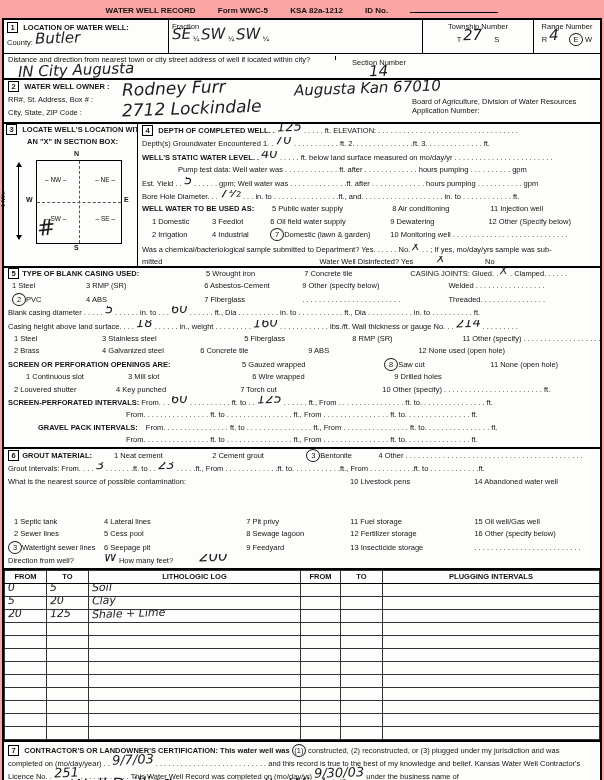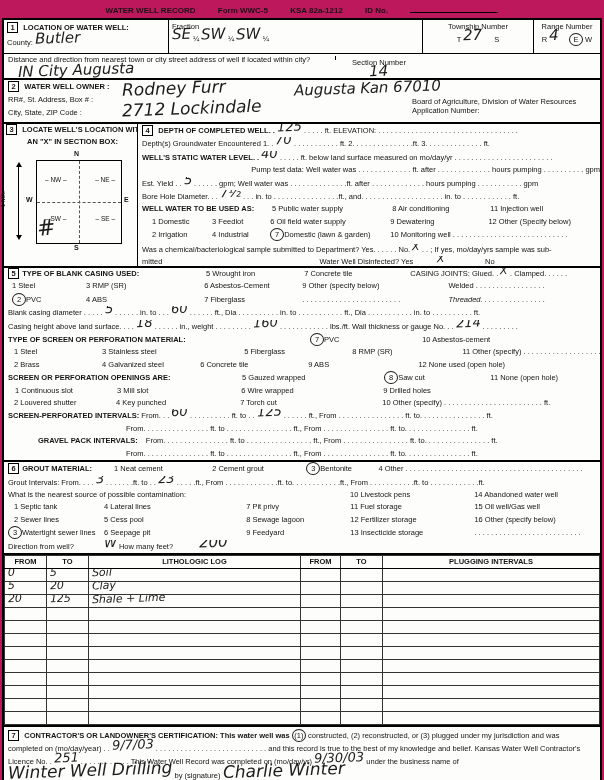--- a/index.html
+++ b/index.html
@@ -1,16 +1,16 @@
 <!DOCTYPE html>
 <html><head>
 <meta charset="utf-8">
 <style>
   html,body{margin:0;padding:0;background:#e8e8e6;}
-  .page{width:604px;height:780px;background:#be185d;position:relative;overflow:hidden;
+  .page{width:604px;height:780px;background:#fca5a5;position:relative;overflow:hidden;
         font-family:"Liberation Sans",sans-serif;font-size:7.5px;color:#141414;margin:0 auto;}
   .form{position:absolute;left:2px;right:2px;top:18px;border:2px solid #000;background:#fdfdfb;}
   .hdr{position:absolute;top:4px;left:0;width:100%;text-align:center;font-weight:bold;font-size:8px;}
   .hdr span{margin:0 10px;}
   .idline{display:inline-block;width:88px;border-bottom:1.2px solid #000;height:8px;}
   .b{font-weight:bold;}
   .sec{border-top:2px solid #000;position:relative;}
   .sec:first-child{border-top:none;}
   .secnum{display:inline-block;border:1.2px solid #000;padding:0 2.5px;font-weight:bold;margin-right:3px;font-size:7.5px;line-height:9px;}
   .ln{line-height:12.4px;padding-left:4px;white-space:nowrap;overflow:hidden;}
@@ -159,21 +159,21 @@
         <div class="ln">
           <span>Depth(s) Groundwater Encountered    1. .</span>
           <span class="hw">70</span>
           <span>. . . . . . . . . . . ft. 2. . . . . . . . . . . . . . .ft. 3. . . . . . . . . . . . . . ft.</span>
         </div>
         <div class="ln">
           <span class="b">WELL'S STATIC WATER LEVEL. .</span>
           <span class="hw">40</span>
           <span>. . . . . ft. below land surface measured on mo/day/yr  . . . . . . . . . . . . . . . . . . . . . . . .</span>
         </div>
-        <div class="ln" style="padding-left:40px;text-align:right;">Pump test data:   Well water was  . . . . . . . . . . . . . ft. after . . . . . . . . . . . . .  hours pumping . . . . . . . . . . gpm</div>
+        <div class="ln" style="padding-left:40px;">Pump test data:   Well water was  . . . . . . . . . . . . . ft. after . . . . . . . . . . . . .  hours pumping . . . . . . . . . . gpm</div>
         <div class="ln">
           <span>Est. Yield . .</span>
           <span class="hw">5</span>
           <span>. . . . . . gpm;  Well water was . . . . . . . . . . . . . .ft. after . . . . . . . . . . . . .  hours pumping . . . . . . . . . . . gpm</span>
         </div>
         <div class="ln">
           <span>Bore Hole Diameter. . .</span>
           <span class="hw">7½</span>
           <span>. . . in.  to . . . . . . . . . . . . . . . .ft., and. . . . . . . . . . . . . . . . . . . . in.  to . . . . . . . . . . . . ft.</span>
         </div>
@@ -224,64 +224,59 @@
         <span style="display:inline-block;width:116px;">3 RMP (SR)</span>
         <span style="display:inline-block;width:96px;">6 Asbestos-Cement</span>
         <span style="display:inline-block;width:104px;">9 Other (specify below)</span>
         <span style="margin-left:40px;">Welded . . . . . . . . . . . . . . . . .</span>
       </div>
       <div class="ln" style="padding-left:8px;">
         <span style="display:inline-block;width:72px;"><span class="circ">2</span><span>PVC</span></span>
         <span style="display:inline-block;width:116px;">4 ABS</span>
         <span style="display:inline-block;width:96px;">7 Fiberglass</span>
         <span style="display:inline-block;width:104px;">. . . . . . . . . . . . . . . . . . . . . . . .</span>
-        <span style="margin-left:40px;font-style:italic;">Threaded. . . . . . . . . . . . . . . .</span>
+        <span style="margin-left:40px;">Threaded. . . . . . . . . . . . . . . .</span>
       </div>
       <div class="ln">
         <span>Blank casing diameter . . . . .</span>
         <span class="hw">5</span>
         <span>. . . . . . in. to . . .</span>
         <span class="hw">60</span>
         <span>. . . . . . ft., Dia . . . . . . . . . . in. to . . . . . . . . . . . ft., Dia . . . . . . . . . . . in. to . . . . . . . . . . ft.</span>
       </div>
       <div class="ln">
         <span>Casing height above land surface. . . .</span>
         <span class="hw">18</span>
         <span>. . . . . . in., weight . . . . . . . . .</span>
         <span class="hw">160</span>
         <span>. . . . . . . . . . . . lbs./ft. Wall thickness or gauge No. . .</span>
         <span class="hw">214</span>
         <span>. . . . . . . . .</span>
       </div>
-      <div class="ln">
-        <span class="b" style="display:inline-block;width:300px;">TYPE OF SCREEN OR PERFORATION MATERIAL:</span>
-        <span style="display:inline-block;width:110px;"><span class="circ">7</span><span>PVC</span></span>
-        <span>10 Asbestos-cement</span>
-      </div>
       <div class="ln" style="padding-left:10px;">
         <span style="display:inline-block;width:86px;">1 Steel</span>
         <span style="display:inline-block;width:96px;">3 Stainless steel</span>
         <span style="display:inline-block;width:106px;margin-left:44px;">5 Fiberglass</span>
         <span style="display:inline-block;width:108px;">8 RMP (SR)</span>
         <span>11 Other (specify) . . . . . . . . . . . . . . . . . . .</span>
       </div>
       <div class="ln" style="padding-left:10px;">
         <span style="display:inline-block;width:86px;">2 Brass</span>
         <span style="display:inline-block;width:96px;">4 Galvanized steel</span>
         <span style="display:inline-block;width:106px;">6 Concrete tile</span>
         <span style="display:inline-block;width:108px;">9 ABS</span>
         <span>12 None used (open hole)</span>
       </div>
       <div class="ln">
         <span class="b" style="display:inline-block;width:232px;">SCREEN OR PERFORATION OPENINGS ARE:</span>
         <span style="display:inline-block;width:140px;">5 Gauzed wrapped</span>
         <span style="display:inline-block;width:104px;"><span class="circ">8</span><span>Saw cut</span></span>
         <span>11 None (open hole)</span>
       </div>
-      <div class="ln" style="padding-left:11px;">
+      <div class="ln" style="padding-left:22px;">
         <span style="display:inline-block;width:100px;">1 Continuous slot</span>
         <span style="display:inline-block;width:122px;">3 Mill slot</span>
         <span style="display:inline-block;width:140px;">6 Wire wrapped</span>
         <span>9 Drilled holes</span>
       </div>
       <div class="ln" style="padding-left:10px;">
         <span style="display:inline-block;width:100px;">2 Louvered shutter</span>
         <span style="display:inline-block;width:122px;">4 Key punched</span>
         <span style="display:inline-block;width:140px;">7 Torch cut</span>
         <span>10 Other (specify) . . . . . . . . . . . . . . . . . . . . . . . . ft.</span>
@@ -315,21 +310,21 @@
         <span class="hw">3</span>
         <span>. . . . . . .ft. to . .</span>
         <span class="hw">23</span>
         <span>. . . . .ft.,  From . . . . . . . . . . . . .ft.  to. . . . . . . . . . . .ft.,  From . . . . . . . . . . .ft. to . . . . . . . . . . . .ft.</span>
       </div>
       <div class="ln">
         <span style="display:inline-block;width:340px;">What is the nearest source of possible contamination:</span>
         <span style="display:inline-block;width:122px;">10 Livestock pens</span>
         <span>14 Abandoned water well</span>
       </div>
-      <div class="ln" style="padding-left:10px;">
+      <div class="ln" style="padding-left:10px;margin-top:28px;">
         <span style="display:inline-block;width:88px;">1 Septic tank</span>
         <span style="display:inline-block;width:140px;">4 Lateral lines</span>
         <span style="display:inline-block;width:102px;">7 Pit privy</span>
         <span style="display:inline-block;width:122px;">11 Fuel storage</span>
         <span>15 Oil well/Gas well</span>
       </div>
       <div class="ln" style="padding-left:10px;">
         <span style="display:inline-block;width:88px;">2 Sewer lines</span>
         <span style="display:inline-block;width:140px;">5 Cess pool</span>
         <span style="display:inline-block;width:102px;">8 Sewage lagoon</span>

